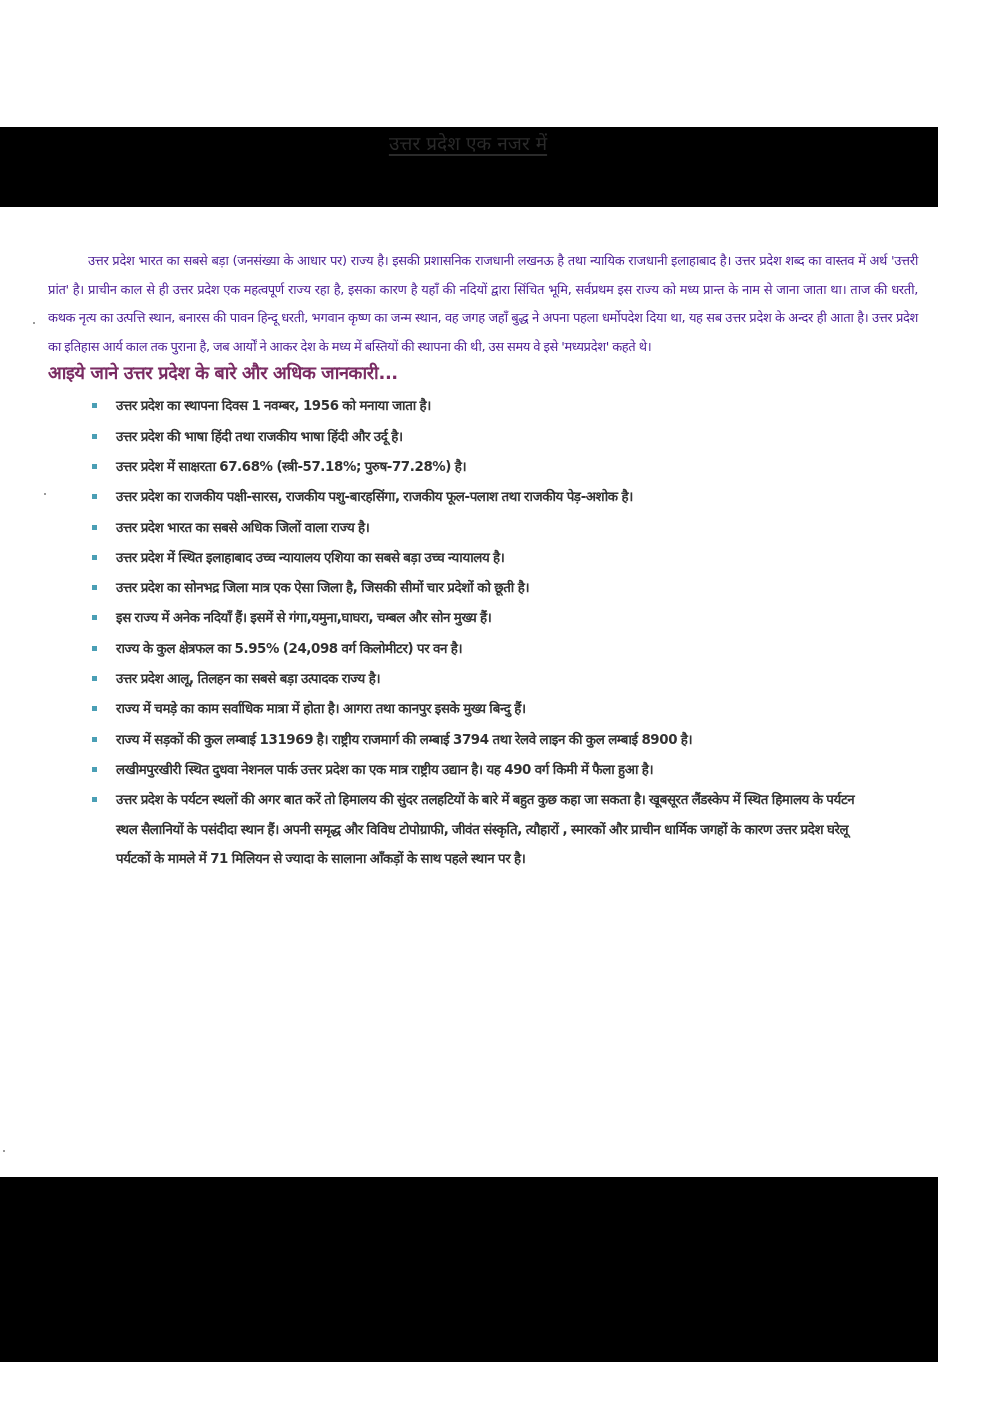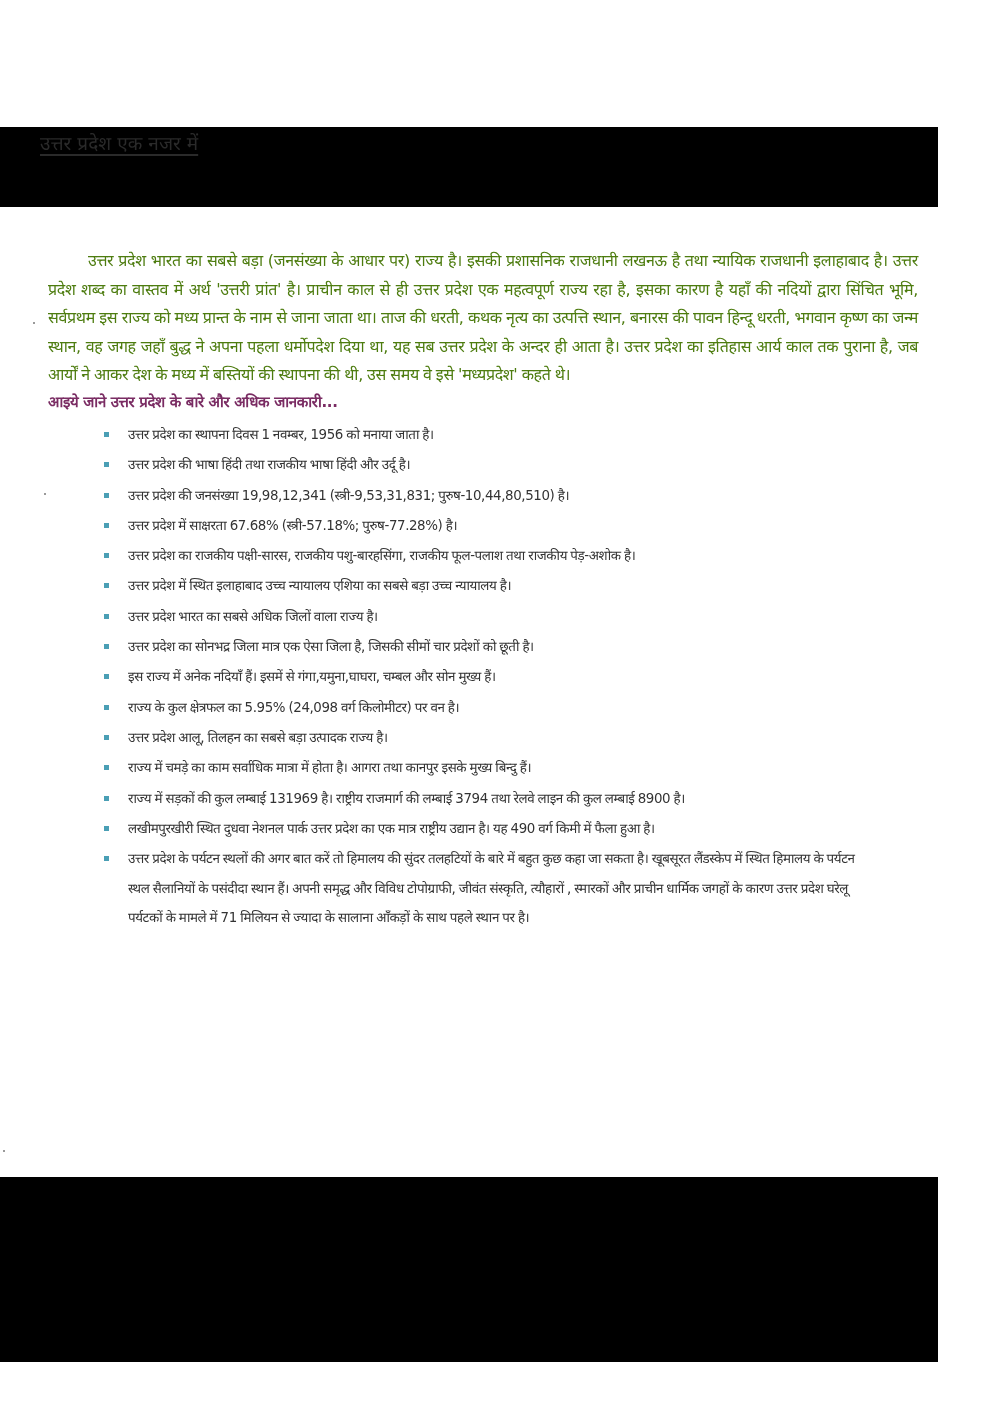--- a/index.html
+++ b/index.html
@@ -18,64 +18,66 @@
     .top-bar {
       position: absolute;
       left: 0;
       top: 127px;
       width: 938px;
       height: 80px;
       background: #000000;
     }
     .page-title {
       position: absolute;
-      left: 4px;
+      left: 15px;
       width: 870px;
       top: 127px;
+      text-align: center;
       font-size: 19px;
       line-height: 32px;
       color: #2a2a2a;
       margin: 0;
       font-weight: normal;
     }
     .page-title span {
       text-decoration: underline;
       text-decoration-thickness: 2px;
       text-underline-offset: 4px;
       padding-left: 36px;
     }
     .content {
       position: absolute;
       left: 48px;
       top: 247px;
       width: 870px;
     }
     .intro {
-      font-size: 16px;
+      font-size: 13px;
       line-height: 28.6px;
       margin: 0;
       text-indent: 40px;
       text-align: justify;
       letter-spacing: -0.35px;
       word-spacing: -0.5px;
-      color: #4d7c0f;
+      color: #4c1d95;
     }
     .subheading {
-      font-size: 15px;
+      font-size: 18px;
       line-height: 24px;
       color: #7a2c63;
       font-weight: bold;
       margin: 0;
       letter-spacing: -0.35px;
     }
     .facts {
       list-style: none;
-      margin: 12px;
+      margin: 0;
       padding: 0 0 0 44px;
       margin-top: 6px;
+      font-weight: bold;
     }
     .fact {
       position: relative;
       font-size: 13.4px;
       line-height: 30.3px;
       padding-left: 24px;
       letter-spacing: -0.4px;
       word-spacing: -0.5px;
       color: #333333;
     }
@@ -113,25 +115,24 @@
 <div class="top-bar"></div>
 <h1 class="page-title"><span>उत्तर प्रदेश एक नजर में</span></h1>
 
 <div class="content">
   <p class="intro">उत्तर प्रदेश भारत का सबसे बड़ा (जनसंख्या के आधार पर) राज्य है। इसकी प्रशासनिक राजधानी लखनऊ है तथा न्यायिक राजधानी इलाहाबाद है। उत्तर प्रदेश शब्द का वास्तव में अर्थ 'उत्तरी प्रांत' है। प्राचीन काल से ही उत्तर प्रदेश एक महत्वपूर्ण राज्य रहा है, इसका कारण है यहाँ की नदियों द्वारा सिंचित भूमि, सर्वप्रथम इस राज्य को मध्य प्रान्त के नाम से जाना जाता था। ताज की धरती, कथक नृत्य का उत्पत्ति स्थान, बनारस की पावन हिन्दू धरती, भगवान कृष्ण का जन्म स्थान, वह जगह जहाँ बुद्ध ने अपना पहला धर्मोपदेश दिया था, यह सब उत्तर प्रदेश के अन्दर ही आता है। उत्तर प्रदेश का इतिहास आर्य काल तक पुराना है, जब आर्यों ने आकर देश के मध्य में बस्तियों की स्थापना की थी, उस समय वे इसे 'मध्यप्रदेश' कहते थे।</p>
   <p class="subheading">आइये जाने उत्तर प्रदेश के बारे और अधिक जानकारी...</p>
 
   <ul class="facts">
     <li class="fact"><span class="bullet"></span><span>उत्तर प्रदेश का स्थापना दिवस 1 नवम्बर, 1956 को मनाया जाता है।</span></li>
     <li class="fact"><span class="bullet"></span><span>उत्तर प्रदेश की भाषा हिंदी तथा राजकीय भाषा हिंदी और उर्दू है।</span></li>
-    <li class="fact"><span class="bullet"></span><span>उत्तर प्रदेश की जनसंख्या 19,98,12,341 (स्त्री-9,53,31,831; पुरुष-10,44,80,510) है।</span></li>
     <li class="fact"><span class="bullet"></span><span>उत्तर प्रदेश में साक्षरता 67.68% (स्त्री-57.18%; पुरुष-77.28%) है।</span></li>
     <li class="fact"><span class="bullet"></span><span>उत्तर प्रदेश का राजकीय पक्षी-सारस, राजकीय पशु-बारहसिंगा, राजकीय फूल-पलाश तथा राजकीय पेड़-अशोक है।</span></li>
+    <li class="fact"><span class="bullet"></span><span>उत्तर प्रदेश भारत का सबसे अधिक जिलों वाला राज्य है।</span></li>
     <li class="fact"><span class="bullet"></span><span>उत्तर प्रदेश में स्थित इलाहाबाद उच्च न्यायालय एशिया का सबसे बड़ा उच्च न्यायालय है।</span></li>
-    <li class="fact"><span class="bullet"></span><span>उत्तर प्रदेश भारत का सबसे अधिक जिलों वाला राज्य है।</span></li>
     <li class="fact"><span class="bullet"></span><span>उत्तर प्रदेश का सोनभद्र जिला मात्र एक ऐसा जिला है, जिसकी सीमों चार प्रदेशों को छूती है।</span></li>
     <li class="fact"><span class="bullet"></span><span>इस राज्य में अनेक नदियाँ हैं। इसमें से गंगा,यमुना,घाघरा, चम्बल और सोन मुख्य हैं।</span></li>
     <li class="fact"><span class="bullet"></span></li>
     <li class="fact"><span class="bullet"></span><span>राज्य के कुल क्षेत्रफल का 5.95% (24,098 वर्ग किलोमीटर) पर वन है।</span></li>
     <li class="fact"><span class="bullet"></span><span>उत्तर प्रदेश आलू, तिलहन का सबसे बड़ा उत्पादक राज्य है।</span></li>
     <li class="fact"><span class="bullet"></span><span>राज्य में चमड़े का काम सर्वाधिक मात्रा में होता है। आगरा तथा कानपुर इसके मुख्य बिन्दु हैं।</span></li>
     <li class="fact"><span class="bullet"></span><span>राज्य में सड़कों की कुल लम्बाई 131969 है। राष्ट्रीय राजमार्ग की लम्बाई 3794 तथा रेलवे लाइन की कुल लम्बाई 8900 है।</span></li>
     <li class="fact"><span class="bullet"></span><span>लखीमपुरखीरी स्थित दुधवा नेशनल पार्क उत्तर प्रदेश का एक मात्र राष्ट्रीय उद्यान है। यह 490 वर्ग किमी में फैला हुआ है।</span></li>
     <li class="fact multi"><span class="bullet"></span><span>उत्तर प्रदेश के पर्यटन स्थलों की अगर बात करें तो हिमालय की सुंदर तलहटियों के बारे में बहुत कुछ कहा जा सकता है। खूबसूरत लैंडस्केप में स्थित हिमालय के पर्यटन स्थल सैलानियों के पसंदीदा स्थान हैं। अपनी समृद्ध और विविध टोपोग्राफी, जीवंत संस्कृति, त्यौहारों , स्मारकों और प्राचीन धार्मिक जगहों के कारण उत्तर प्रदेश घरेलू पर्यटकों के मामले में 71 मिलियन से ज्यादा के सालाना आँकड़ों के साथ पहले स्थान पर है।</span></li>
   </ul>

